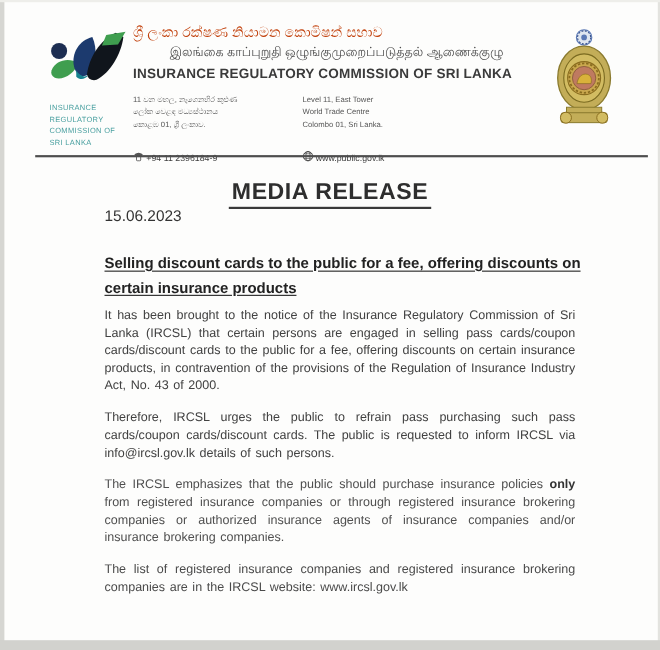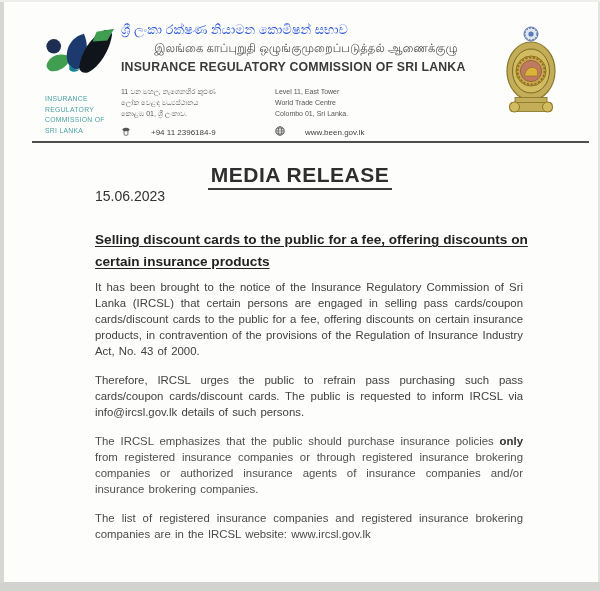--- a/index.html
+++ b/index.html
@@ -15,30 +15,30 @@
   .edge-top   { left:0; top:0; width:600px; height:2px; background:#eeeeea; }
 
   
   .logo-mark { position:absolute; left:44px; top:28px; }
   .logo-caption {
     position:absolute; left:45px; top:94px; width:80px;
     font-size:6.8px; line-height:1.55; letter-spacing:.3px;
     color:#4aa0a0; white-space:pre-line; text-transform:uppercase;
   }
   .org-block { position:absolute; left:121px; top:21px; width:370px; }
-  .org-sinhala { font-size:13px; color:#1d4ed8; line-height:1.45; }
+  .org-sinhala { font-size:13px; color:#c2410c; line-height:1.45; }
   .org-tamil   { font-size:11.5px; color:#4c4c4c; line-height:1.5;text-align:center; }
   .org-english { font-size:12.3px; font-weight:bold; color:#3a3a3a; letter-spacing:.2px; margin-top:3px; }
 
   .contact-row { position:absolute; left:121px; top:87px; display:flex; }
   .contact-col { font-size:7px; line-height:1.55; color:#555; }
   .col-1 { width:114px; }
   .col-2 { width:150px; }
   .col-3 { width:120px; margin-left:40px; }
-  .contact-line { margin-top:6px; font-size:8px; color:#3e3e3e; display:flex; align-items:center; gap:20px; }
+  .contact-line { margin-top:17px; font-size:8px; color:#3e3e3e; display:flex; align-items:center; gap:2px; }
   .contact-line svg { flex:0 0 auto; }
 
   .emblem { position:absolute; left:501px; top:24px; }
 
   .divider { position:absolute; left:32px; top:141px; width:557px; height:2px; background:#4e4e4e; }
 
   
   .title-wrap { position:absolute; left:0; top:163px; width:600px; text-align:center; }
   .title {
     display:inline-block; font-size:21px; font-weight:bold; color:#2e2e2e;
@@ -111,21 +111,21 @@
       <div class="contact-line">
         <span>
           <svg width="10" height="10" viewBox="0 0 10 10">
             <circle cx="5" cy="5" r="4.2" fill="none" stroke="#444" stroke-width="0.9"></circle>
             <ellipse cx="5" cy="5" rx="1.9" ry="4.2" fill="none" stroke="#444" stroke-width="0.7"></ellipse>
             <line x1="0.8" y1="5" x2="9.2" y2="5" stroke="#444" stroke-width="0.7"></line>
             <line x1="1.3" y1="2.8" x2="8.7" y2="2.8" stroke="#444" stroke-width="0.6"></line>
             <line x1="1.3" y1="7.2" x2="8.7" y2="7.2" stroke="#444" stroke-width="0.6"></line>
           </svg>
         </span>
-        <span>www.been.gov.lk</span>
+        <span>www.public.gov.lk</span>
       </div>
     </div>
   </div>
 
   <div class="emblem">
     <svg width="60" height="92" viewBox="0 0 60 92">
       <circle cx="30" cy="10" r="7" fill="#dfe6f0" stroke="#5b79b5" stroke-width="1"></circle>
       <circle cx="30" cy="10" r="6" fill="none" stroke="#36508c" stroke-width="1" stroke-dasharray="1.8,1.4"></circle>
       <circle cx="30" cy="10" r="2.6" fill="#5b79b5"></circle>
       <ellipse cx="30" cy="47" rx="24" ry="29" fill="#c3ad58" stroke="#8a7a2e" stroke-width="1.2"></ellipse>

